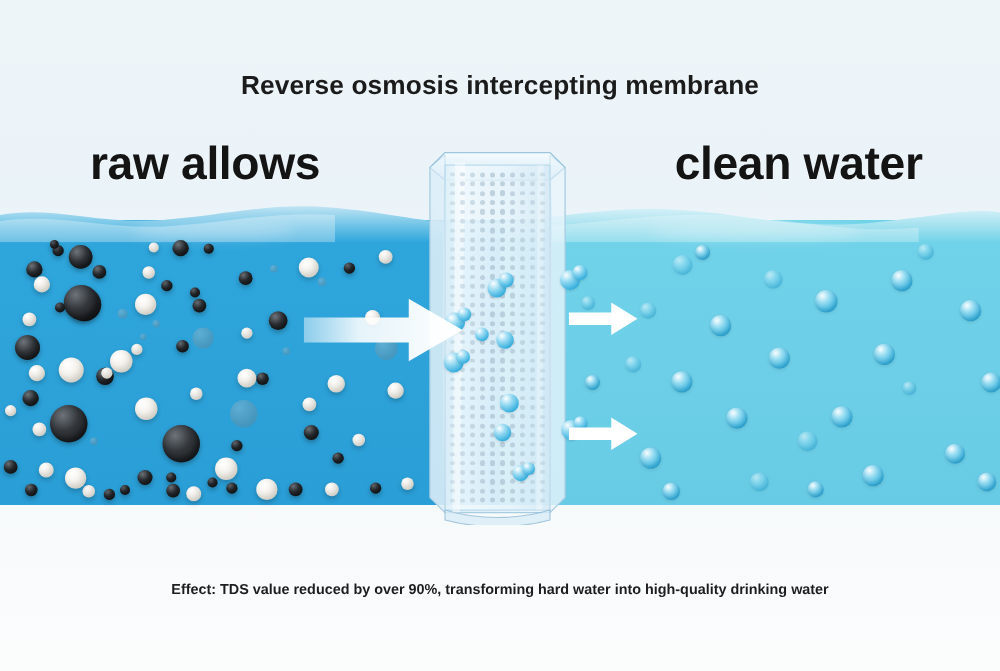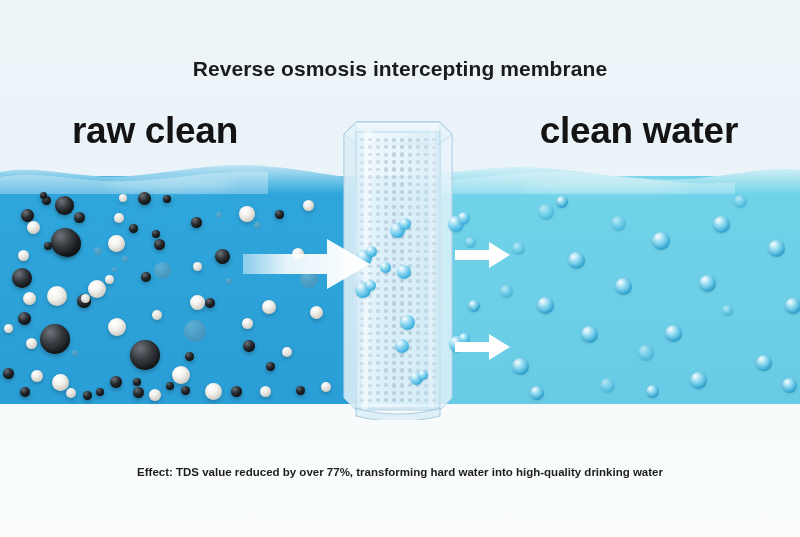--- a/index.html
+++ b/index.html
@@ -657,17 +657,17 @@
     </svg>
   </div>
 
   <div class="arrow" style="left:455px;top:334px;">
     <svg width="56" height="26" viewBox="0 0 56 26" xmlns="http://www.w3.org/2000/svg">
       <path d="M0,8 L34,8 L34,0 L55,13 L34,26 L34,18 L0,18 Z" fill="#ffffff"></path>
     </svg>
   </div>
 
   <div class="title">Reverse osmosis intercepting membrane</div>
-  <div class="side-label label-raw">raw clean</div>
+  <div class="side-label label-raw">raw allows</div>
   <div class="side-label label-clean">clean water</div>
-  <div class="caption caption-effect">Effect: TDS value reduced by over 77%, transforming hard water into high-quality drinking water</div>
+  <div class="caption caption-effect">Effect: TDS value reduced by over 90%, transforming hard water into high-quality drinking water</div>
 
 </div>
 
 </body></html>

